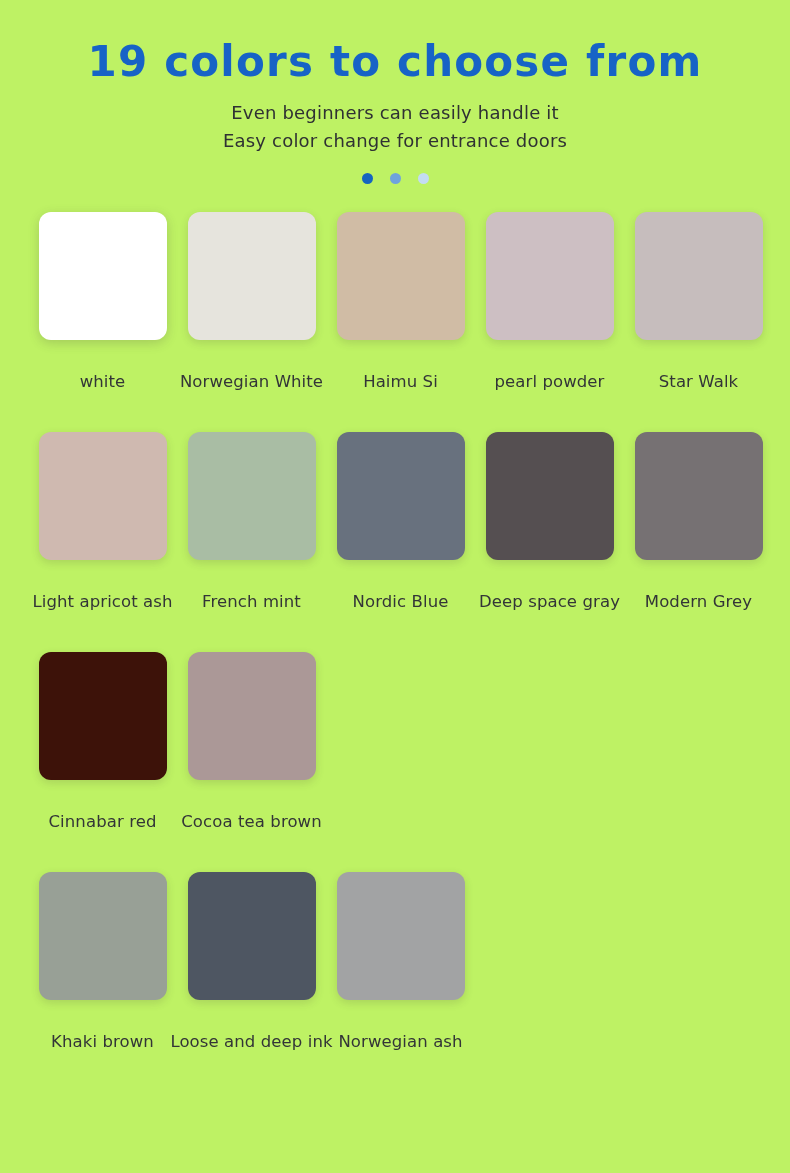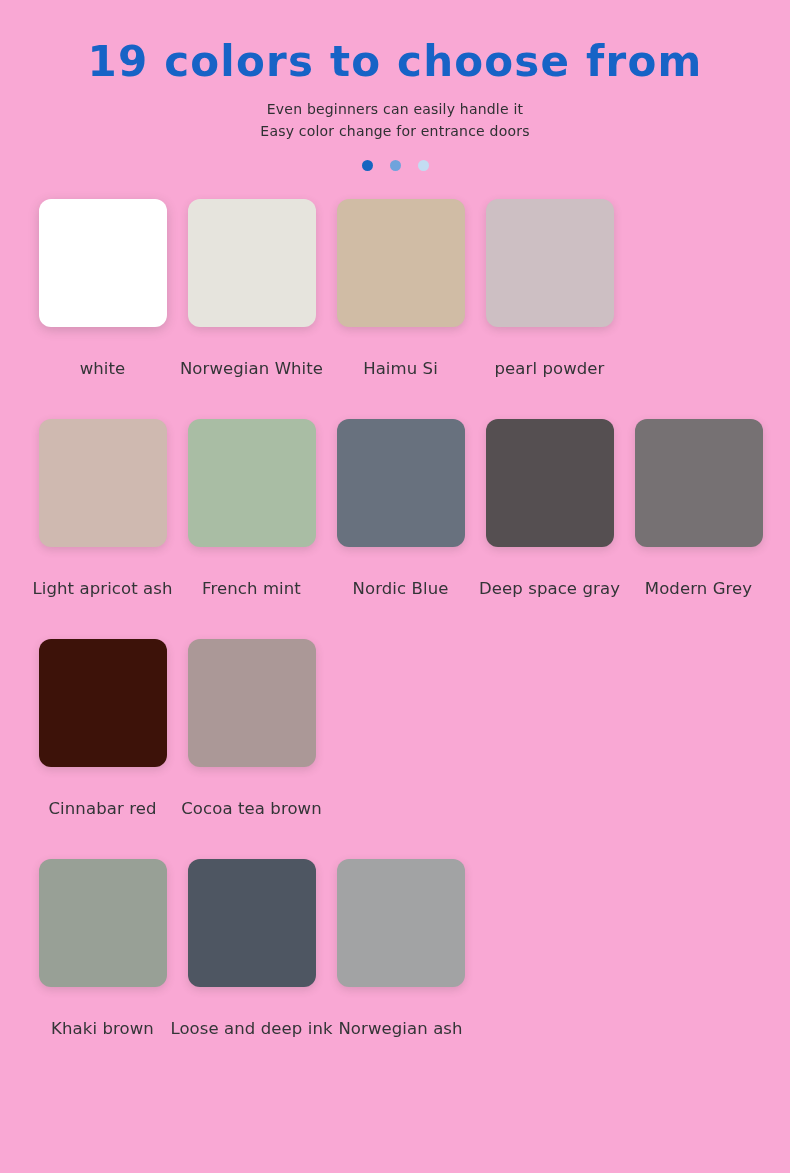--- a/index.html
+++ b/index.html
@@ -12,21 +12,21 @@
   body {
     background: #f4f4f4;
     font-family: "DejaVu Sans", "Liberation Sans", sans-serif;
     overflow: hidden;
     position: relative;
   }
 
   .page {
     width: 790px;
     height: 1173px;
-    background: #f9a8d4;
+    background: #bef264;
     position: relative;
   }
 
   
   .header {
     padding-top: 38px;
     text-align: center;
   }
 
   .headline {
@@ -37,21 +37,21 @@
     color: #1763c6;
     line-height: 1.12;
     white-space: nowrap;
   }
 
   .subline-wrap {
     margin-top: 14px;
   }
 
   .subline {
-    font-size: 14px;
+    font-size: 18px;
     font-weight: 400;
     color: #2f3133;
     line-height: 1.55;
     letter-spacing: 0.2px;
   }
 
   
   .dots {
     margin-top: 18px;
     display: flex;
@@ -140,20 +140,24 @@
           <span class="chip-label">Norwegian White</span>
         </div>
         <div class="cell">
           <span class="chip" style="background: rgb(208, 188, 165);"></span>
           <span class="chip-label">Haimu Si</span>
         </div>
         <div class="cell">
           <span class="chip" style="background: rgb(205, 191, 195);"></span>
           <span class="chip-label">pearl powder</span>
         </div>
+        <div class="cell">
+          <span class="chip" style="background: rgb(198, 189, 189);"></span>
+          <span class="chip-label">Star Walk</span>
+        </div>
       </div>
       <div class="row">
         <div class="cell">
           <span class="chip" style="background: rgb(207, 185, 176);"></span>
           <span class="chip-label">Light apricot ash</span>
         </div>
         <div class="cell">
           <span class="chip" style="background: rgb(169, 189, 164);"></span>
           <span class="chip-label">French mint</span>
         </div>

